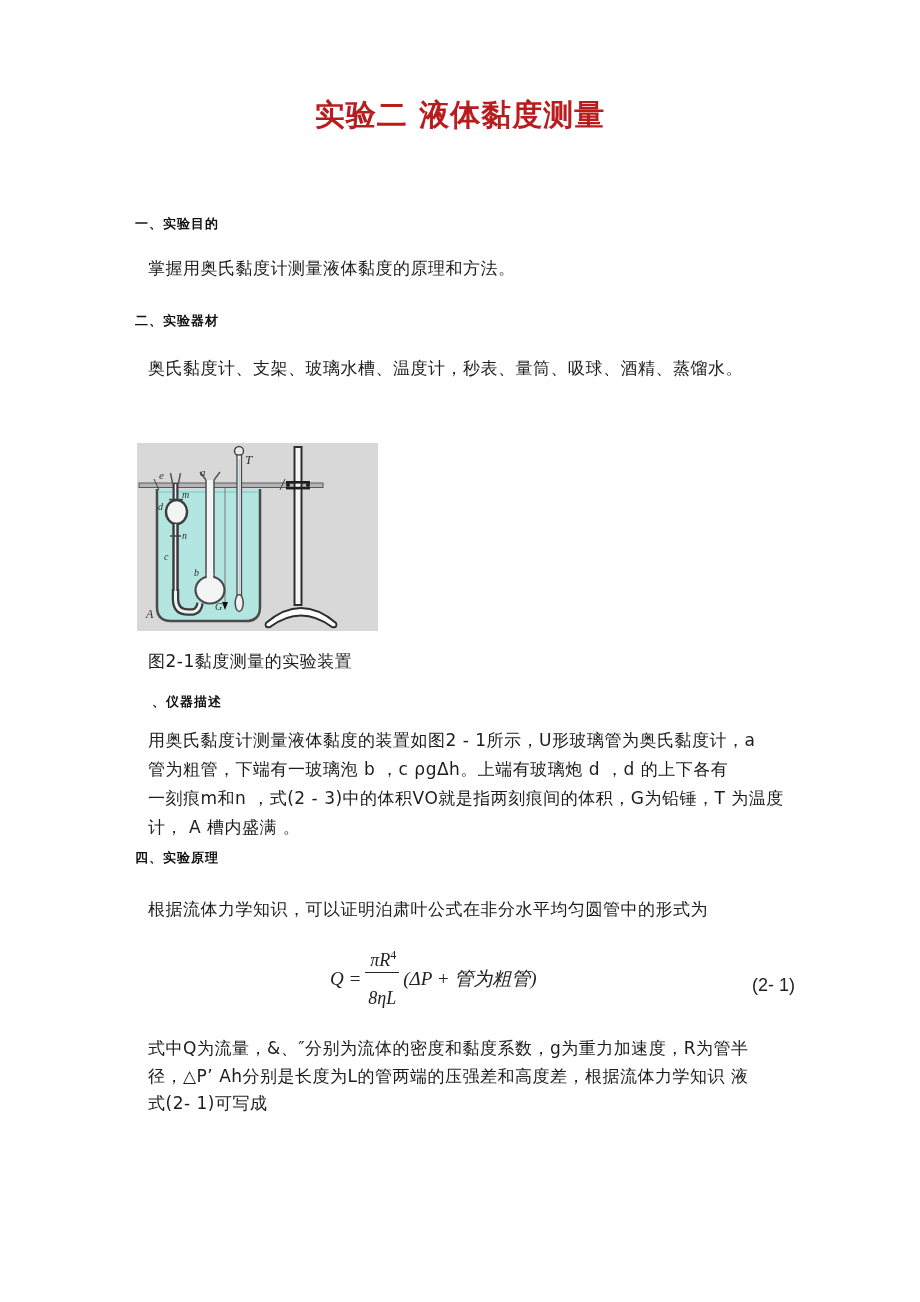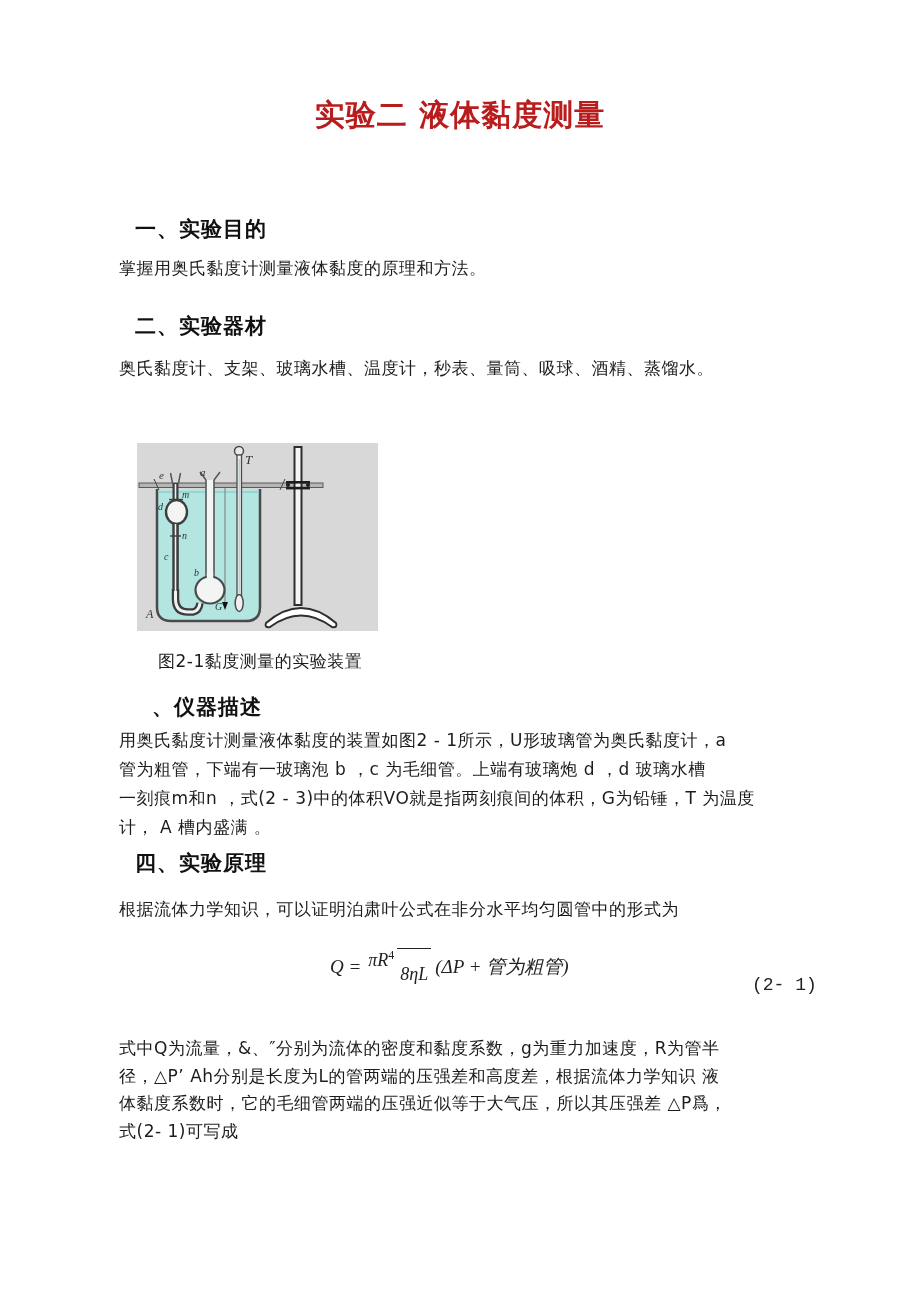--- a/index.html
+++ b/index.html
@@ -15,48 +15,48 @@
 
   .doc-title {
     left: 0; top: 95px; width: 920px;
     text-align: center;
     font-size: 30px; font-weight: bold;
     letter-spacing: 1px;
     color: #b91c1c;
   }
   .h-sec {
     left: 135px;
-    font-size: 21px; font-weight: bold; color: #111;
+    font-size: 13px; font-weight: bold; color: #111;
     letter-spacing: 1px;
   }
   .body-text {
-    left: 119px; width: 660px;
+    left: 148px; width: 660px;
     font-size: 17px; color: #1c1c1c;
     letter-spacing: 0.5px;
   }
   .para-lines { line-height: 29px; }
   .para-lines.tight { line-height: 27.5px; }
   .para-lines > div { white-space: nowrap; }
 
   .fig-wrap { left: 137px; top: 443px; width: 241px; height: 188px; }
-  .fig-caption { left: 148px; top: 650px; font-size: 17px; letter-spacing: 0.5px; margin-left: 10px; }
+  .fig-caption { left: 148px; top: 650px; font-size: 17px; letter-spacing: 0.5px; }
 
   .formula-row {
     left: 330px; top: 948px;
     display: flex; align-items: center;
     font-family: "Liberation Serif", "DejaVu Serif", serif;
     font-style: italic; font-size: 19px; color: #222;
   }
-  .frac { display: inline-flex; flex-direction: row; align-items: flex-start; margin: 0 4px; }
+  .frac { display: inline-flex; flex-direction: column; align-items: flex-end; margin: 0 4px; }
   .frac .num { padding: 0 3px 1px 3px; font-size: 18px; }
   .frac .den { padding: 15px 3px 0 3px; border-top: 1.5px solid #222; font-size: 18px; }
   .frac sup { font-size: 12px; font-style: normal; }
   .eq-number {
     left: 752px; top: 975px;
-    font-family: Liberation Mono, monospace;
+    font-family: Liberation Sans, sans-serif;
     font-size: 18px; color: #222;
   }
   svg text { font-family: "Liberation Serif", "DejaVu Serif", serif; font-style: italic; fill: #333; }
 </style>
 </head>
 <body>
 
 <div class="abs doc-title">实验二 液体黏度测量</div>
 
 <div class="abs h-sec" style="top:215px">一、实验目的</div>
@@ -124,36 +124,35 @@
     <text x="9" y="175" font-size="12">A</text>
   </svg>
 </div>
 
 <div class="abs fig-caption">图2-1黏度测量的实验装置</div>
 
 <div class="abs h-sec" style="left:152px; top:693px">、仪器描述</div>
 
 <div class="abs body-text para-lines" style="top:726px">
   <div>用奥氏黏度计测量液体黏度的装置如图2 - 1所示，U形玻璃管为奥氏黏度计，a</div>
-  <div>管为粗管，下端有一玻璃泡 b ，c 为毛细管。上端有玻璃炮 d ，d 玻璃水槽</div>
+  <div>管为粗管，下端有一玻璃泡 b ，c ρgΔh。上端有玻璃炮 d ，d 的上下各有</div>
   <div>一刻痕m和n ，式(2 - 3)中的体积VO就是指两刻痕间的体积，G为铅锤，T 为温度</div>
   <div>计， A 槽内盛满 。</div>
 </div>
 
 <div class="abs h-sec" style="top:849px">四、实验原理</div>
 <div class="abs body-text" style="top:898px">根据流体力学知识，可以证明泊肃叶公式在非分水平均匀圆管中的形式为</div>
 
 <div class="abs formula-row">
   <span>Q =</span>
   <span class="frac">
     <span class="num"><span>πR</span><sup>4</sup></span>
     <span class="den">8ηL</span>
   </span>
   <span>(ΔP + 管为粗管)</span>
 </div>
 <div class="abs eq-number">(2- 1)</div>
 
 <div class="abs body-text para-lines tight" style="top:1035px">
   <div>式中Q为流量，&amp;、″分别为流体的密度和黏度系数，g为重力加速度，R为管半</div>
   <div>径，△P’ Ah分别是长度为L的管两端的压强差和高度差，根据流体力学知识 液</div>
-  <div>体黏度系数时，它的毛细管两端的压强近似等于大气压，所以其压强差 △P爲，</div>
   <div>式(2- 1)可写成</div>
 </div>
 
 </body></html>

